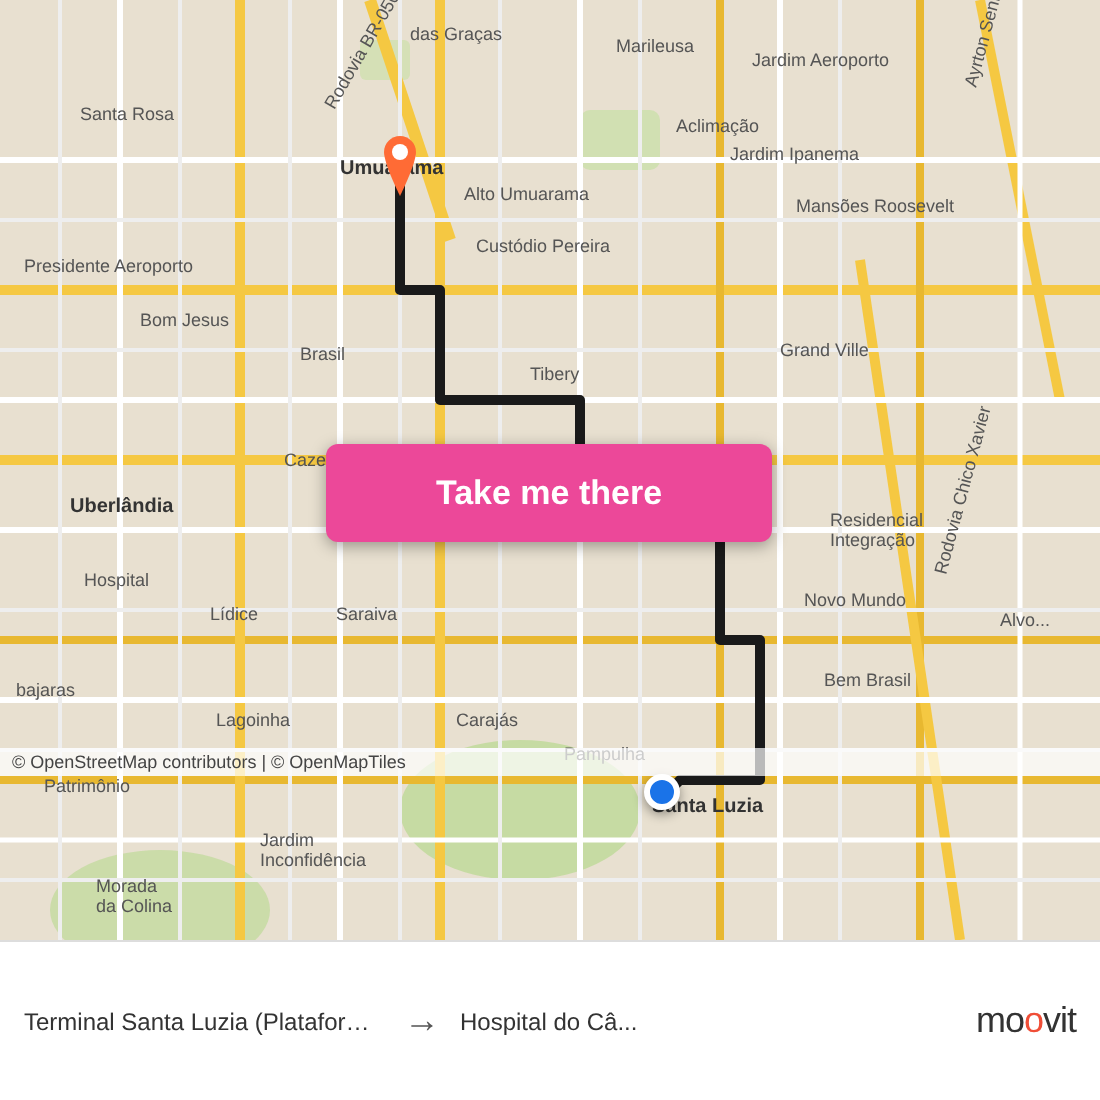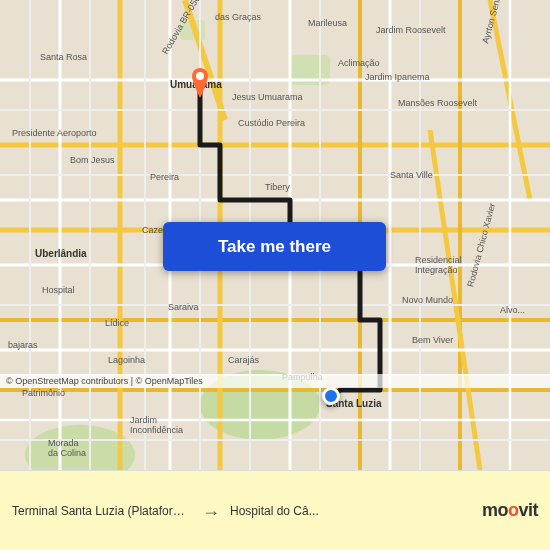--- a/index.html
+++ b/index.html
@@ -26,21 +26,21 @@
       width: 100%; height: 100%;
     }
 
     
     #take-me-there-btn {
       position: absolute;
       top: 222px;
       left: 163px;
       width: 223px;
       height: 49px;
-      background: #1d4ed8;
+      background: #ec4899;
       border: none;
       border-radius: 6px;
       color: white;
       font-size: 17px;
       font-weight: 600;
       cursor: pointer;
       display: flex;
       align-items: center;
       justify-content: center;
       box-shadow: 0 2px 8px rgba(0,0,0,0.35);
@@ -69,21 +69,21 @@
       height: 30px;
     }
 
     
     #bottom-bar {
       position: absolute;
       bottom: 0;
       left: 0;
       width: 550px;
       height: 80px;
-      background: #fef9c3;
+      background: #ffffff;
       border-top: 1px solid #ddd;
       display: flex;
       align-items: center;
       justify-content: space-between;
       padding: 0 12px;
       z-index: 20;
     }
 
     .route-info {
       display: flex;
@@ -118,21 +118,21 @@
 
     .moovit-logo {
       display: flex;
       flex-direction: column;
       align-items: center;
       margin-left: 8px;
     }
 
     .moovit-text {
       font-size: 18px;
-      font-weight: 700;
+      font-weight: 400;
       color: #333;
       letter-spacing: -0.5px;
     }
 
     .moovit-text span.moovit-dot {
       color: #f04e37;
     }
 
     
     .attribution {
@@ -217,52 +217,52 @@
     <line x1="90" y1="0" x2="90" y2="470" stroke="#eee" stroke-width="2"></line>
     <line x1="145" y1="0" x2="145" y2="470" stroke="#eee" stroke-width="2"></line>
     <line x1="200" y1="0" x2="200" y2="470" stroke="#eee" stroke-width="2"></line>
     <line x1="250" y1="0" x2="250" y2="470" stroke="#eee" stroke-width="2"></line>
     <line x1="320" y1="0" x2="320" y2="470" stroke="#eee" stroke-width="2"></line>
     <line x1="420" y1="0" x2="420" y2="470" stroke="#eee" stroke-width="2"></line>
 
     <polyline points="200,92 200,145 220,145 220,200 290,200 290,230 320,230 320,265 360,265 360,320 380,320 380,390 340,390 330,400" stroke="#1a1a1a" stroke-width="5" fill="none" stroke-linecap="round" stroke-linejoin="round"></polyline>
   </svg>
 
-  <div class="map-label" style="top:12px;left:215px">das Graças</div>
+  <div class="map-label" style="top:12px;left:205px">das Graças</div>
   <div class="map-label" style="top:18px;left:308px">Marileusa</div>
-  <div class="map-label" style="top:25px;left:376px">Jardim Roosevelt</div>
+  <div class="map-label" style="top:25px;left:376px">Jardim Aeroporto</div>
   <div class="map-label" style="top:58px;left:338px">Aclimação</div>
   <div class="map-label" style="top:72px;left:365px">Jardim Ipanema</div>
   <div class="map-label" style="top:98px;left:398px">Mansões Roosevelt</div>
   <div class="map-label" style="top:52px;left:40px">Santa Rosa</div>
   <div class="map-label" style="top:128px;left:12px">Presidente Aeroporto</div>
   <div class="map-label" style="top:155px;left:70px">Bom Jesus</div>
-  <div class="map-label" style="top:172px;left:150px">Pereira</div>
+  <div class="map-label" style="top:172px;left:150px">Brasil</div>
   <div class="map-label" style="top:182px;left:265px">Tibery</div>
-  <div class="map-label" style="top:170px;left:390px">Santa Ville</div>
+  <div class="map-label" style="top:170px;left:390px">Grand Ville</div>
   <div class="map-label" style="top:225px;left:142px">Cazeca</div>
   <div class="map-label-bold" style="top:248px;left:35px">Uberlândia</div>
   <div class="map-label" style="top:248px;left:272px">Santa Mônica</div>
   <div class="map-label" style="top:255px;left:415px">Residencial<br>Integração</div>
   <div class="map-label" style="top:295px;left:402px">Novo Mundo</div>
   <div class="map-label" style="top:285px;left:42px">Hospital</div>
-  <div class="map-label" style="top:318px;left:105px">Lídice</div>
+  <div class="map-label" style="top:302px;left:105px">Lídice</div>
   <div class="map-label" style="top:302px;left:168px">Saraiva</div>
   <div class="map-label" style="top:305px;left:500px">Alvo...</div>
-  <div class="map-label" style="top:335px;left:412px">Bem Viver</div>
+  <div class="map-label" style="top:335px;left:412px">Bem Brasil</div>
   <div class="map-label" style="top:340px;left:8px">bajaras</div>
   <div class="map-label" style="top:355px;left:108px">Lagoinha</div>
   <div class="map-label" style="top:355px;left:228px">Carajás</div>
   <div class="map-label" style="top:372px;left:282px">Pampulha</div>
   <div class="map-label" style="top:388px;left:22px">Patrimônio</div>
   <div class="map-label" style="top:415px;left:130px">Jardim<br>Inconfidência</div>
   <div class="map-label-bold" style="top:398px;left:326px">Santa Luzia</div>
   <div class="map-label" style="top:438px;left:48px">Morada<br>da Colina</div>
   <div class="map-label-bold" style="top:79px;left:170px">Umuarama</div>
-  <div class="map-label" style="top:92px;left:232px">Jesus Umuarama</div>
+  <div class="map-label" style="top:92px;left:232px">Alto Umuarama</div>
   <div class="map-label" style="top:118px;left:238px">Custódio Pereira</div>
 
   <div style="position:absolute;top:20px;left:148px;transform:rotate(-60deg);font-size:9px;color:#555;white-space:nowrap;z-index:6;pointer-events:none;">Rodovia BR-050</div>
   <div style="position:absolute;top:240px;left:438px;transform:rotate(-75deg);font-size:9px;color:#555;white-space:nowrap;z-index:6;pointer-events:none;">Rodovia Chico Xavier</div>
   <div style="position:absolute;top:12px;left:465px;transform:rotate(-75deg);font-size:9px;color:#555;white-space:nowrap;z-index:6;pointer-events:none;">Ayrton Senna</div>
 
   <div class="orange-pin" style="top:68px;left:188px;">
     <svg viewBox="0 0 24 30" xmlns="http://www.w3.org/2000/svg">
       <path d="M12 0C7.6 0 4 3.6 4 8c0 6 8 22 8 22s8-16 8-22c0-4.4-3.6-8-8-8z" fill="#FF6B35"></path>
       <circle cx="12" cy="8" r="4" fill="white"></circle>

